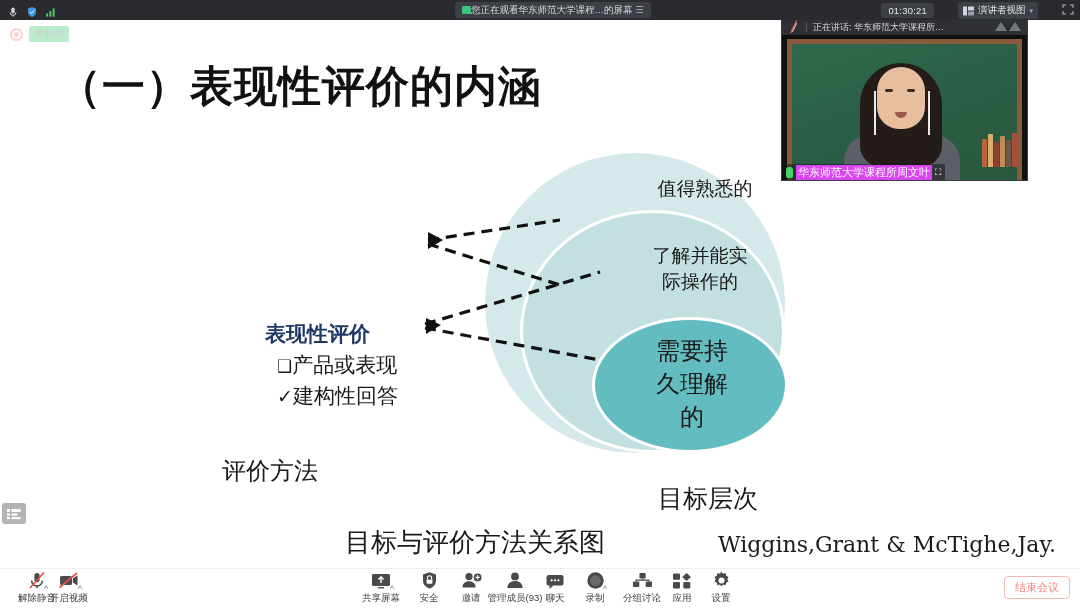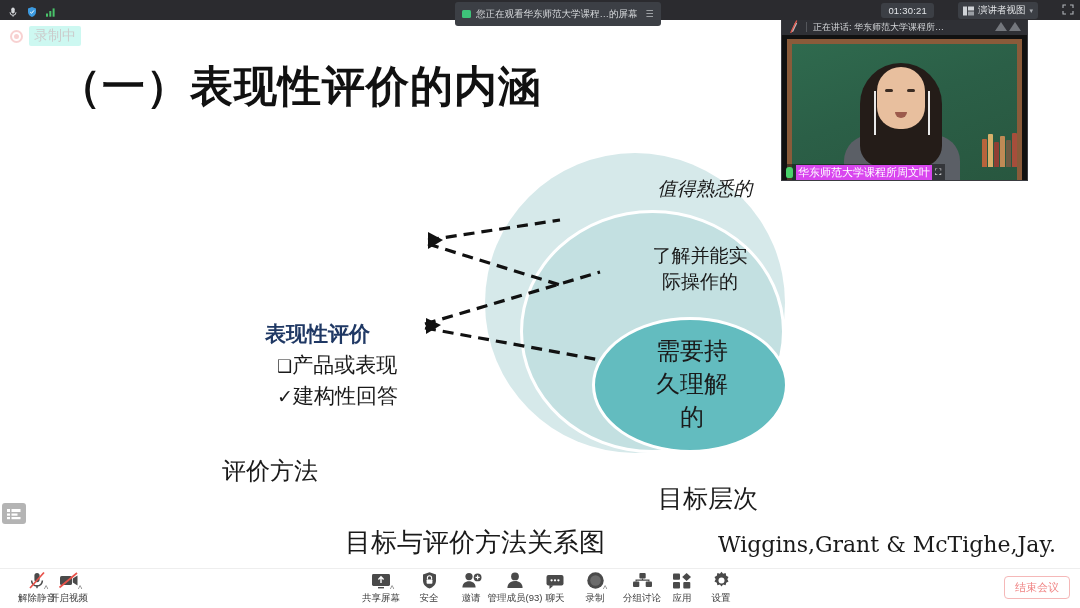--- a/index.html
+++ b/index.html
@@ -14,22 +14,22 @@
   
   .topbar {
     position: absolute; left: 0; top: 0; width: 1080px; height: 20px;
     background: #2b2b2f; display: flex; align-items: center;
     z-index: 40;
   }
   .tb-left { display: flex; align-items: center; gap: 7px; padding-left: 7px; }
   .tb-ico { width: 12px; height: 12px; display: block; }
   .tb-center {
     position: absolute; left: 455px; top: 2px;
-    height: 24px; background: #3c3f45; border-radius: 3px;
-    display: flex; align-items: center; padding: 0 7px; gap: 5px;
+    height: 16px; background: #3c3f45; border-radius: 3px;
+    display: flex; align-items: center; padding: 0 7px; 
   }
   .tb-green { width: 9px; height: 8px; background: #3ec47a; border-radius: 1.5px; }
   .tb-share-text { color: #d9dbde; font-size: 9.5px; white-space: nowrap; }
   .tb-menu-ico { color: #b9bcc0; font-size: 9px; margin-left: 3px; }
   .tb-right {
     position: absolute; right: 6px; top: 2px;
     display: flex; align-items: center; gap: 24px;
   }
   .tb-timer {
     background: #3c3f45; color: #e2e4e7; font-size: 9.5px;
@@ -49,21 +49,21 @@
     display: flex; align-items: center; gap: 6px;
     opacity: .30; z-index: 20;
   }
   .rec-dot {
     width: 13px; height: 13px; border-radius: 50%;
     border: 2px solid #e86a6a;
     display: flex; align-items: center; justify-content: center;
   }
   .rec-dot i { width: 5px; height: 5px; border-radius: 50%; background: #e86a6a; display:block; }
   .rec-text {
-    font-size: 14px; color: #555; background: #5eead4;
+    font-size: 10px; color: #555; background: #22c55e;
     padding: 1px 5px; border-radius: 2px;
   }
 
   
   .slide {
     position: absolute; left: 0; top: 20px; width: 1080px; height: 548px;
     background: #ffffff; overflow: hidden;
   }
   .slide-title {
     position: absolute; left: 58px; top: 38px;
@@ -82,21 +82,21 @@
     background: #c3e0e1;
     border: 3px solid #ffffff;
   }
   .circ-inner {
     left: 592px; top: 297px; width: 196px; height: 136px;
     background: #63bcbf;
     border: 3px solid #ffffff;
   }
 
   .c-label { position: absolute; text-align: center; color: #1a1a1a; font-family: "DejaVu Serif","Liberation Serif",serif; }
-  .lbl-familiar { left: 615px; top: 156px; width: 180px; font-size: 19px; font-style: italic; }
+  .lbl-familiar { left: 615px; top: 156px; width: 180px; font-size: 19px; }
   .lbl-doit { left: 610px; top: 222px; width: 180px; font-size: 19px; line-height: 26px; }
   .lbl-enduring { left: 612px; top: 315px; width: 160px; font-size: 24px; line-height: 33px; }
 
   
   .grp { position: absolute; }
   .grp-head {
     color: #1f3864; font-weight: bold; font-size: 21px; white-space: nowrap;
   }
   .grp-head.underline { text-decoration: underline; text-underline-offset: 3px; }
   .grp-line {

